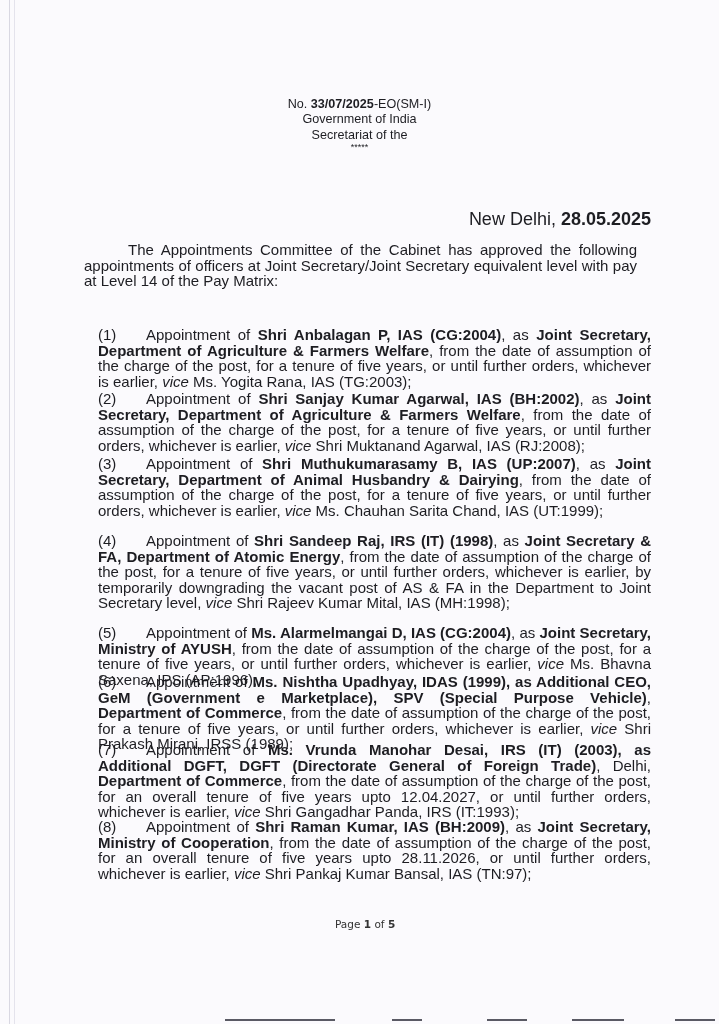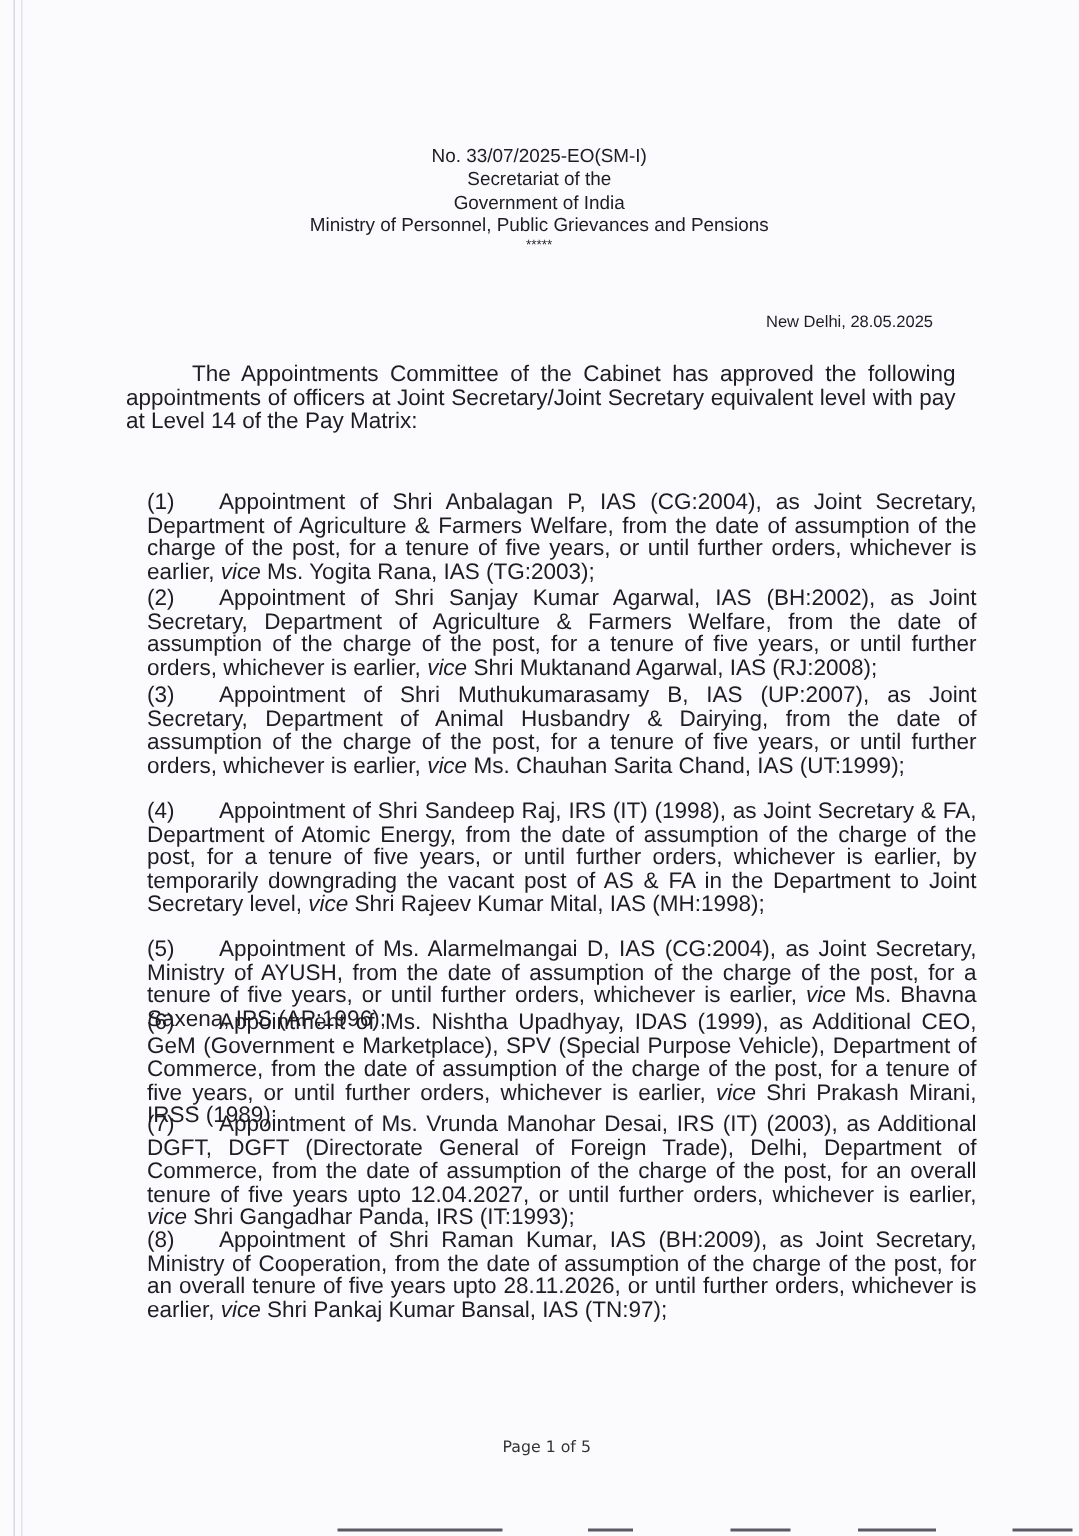--- a/index.html
+++ b/index.html
@@ -12,50 +12,49 @@
   }
   .scanline { position: absolute; top: 0; bottom: 0; width: 1px; background: #d9d8e2; }
   .scan1 { left: 9px; }
   .scan2 { left: 14px; background: #e4e3ec; }
   .header {
     position: absolute; top: 97px; left: 0; width: 719px;
     text-align: center; font-size: 12.6px; line-height: 15.4px;
   }
   .header .stars { font-size: 9px; line-height: 8px; letter-spacing: 0; }
   .date {
-    position: absolute; top: 209px; right: 97px;
-    font-size: 11px;
+    position: absolute; top: 209px; right: 68px;
+    font-size: 18px;
   }
   .body {
     position: absolute; left: 84px; width: 553px;
     font-size: 15px; line-height: 15.6px;
     text-align: justify;
   }
   .intro { top: 242px; text-indent: 44px; }
   .para { margin: 14px; }
   .para .num { display: inline-block; width: 48px; }
-  b { font-weight: normal; }
+  b { font-weight: bold; }
   i { font-style: italic; }
   .footer {
-    position: absolute; top: 959px; left: 335px;
+    position: absolute; top: 918px; left: 335px;
     font-family: "DejaVu Sans", sans-serif; font-size: 10.5px; color: #333;
   }
   .bottom-marks { position: absolute; top: 1019px; height: 2px; background: #5a5a64; }
 </style>
 </head>
 <body>
 
 <div class="scanline scan1"></div>
 <div class="scanline scan2"></div>
 
 <div class="header">
   <div><span>No. </span><b>33/07/2025</b><span>-EO(SM-I)</span></div>
+  <div>Government of India</div>
   <div>Secretariat of the</div>
-  <div>Government of India</div>
-  <div>Ministry of Personnel, Public Grievances and Pensions</div>
   <div class="stars">*****</div>
 </div>
 
 <div class="date"><span>New Delhi, </span><b>28.05.2025</b></div>
 
 <div class="body intro">The Appointments Committee of the Cabinet has approved the following appointments of officers at Joint Secretary/Joint Secretary equivalent level with pay at Level 14 of the Pay Matrix:</div>
 
 <div id="paras">
     <div class="body para" style="top: 313px;"><span class="num">(1)</span><span>Appointment of </span><b>Shri Anbalagan P, IAS (CG:2004)</b><span>, as </span><b>Joint Secretary, Department of Agriculture &amp; Farmers Welfare</b><span>, from the date of assumption of the charge of the post, for a tenure of five years, or until further orders, whichever is earlier, </span><i>vice</i><span> Ms. Yogita Rana, IAS (TG:2003);</span></div>
     <div class="body para" style="top: 377px;"><span class="num">(2)</span><span>Appointment of </span><b>Shri Sanjay Kumar Agarwal, IAS (BH:2002)</b><span>, as </span><b>Joint Secretary, Department of Agriculture &amp; Farmers Welfare</b><span>, from the date of assumption of the charge of the post, for a tenure of five years, or until further orders, whichever is earlier, </span><i>vice</i><span> Shri Muktanand Agarwal, IAS (RJ:2008);</span></div>

